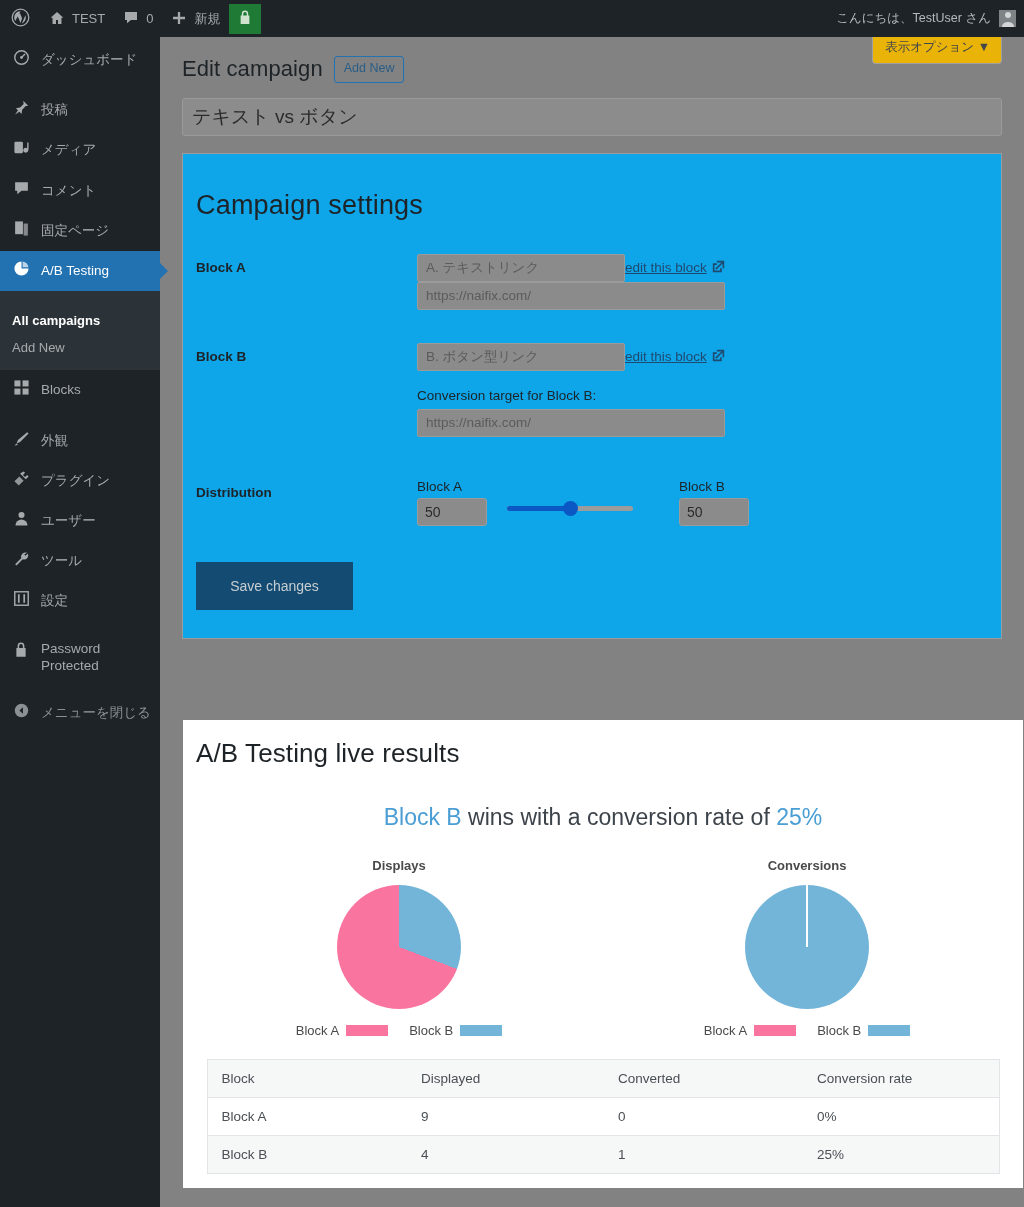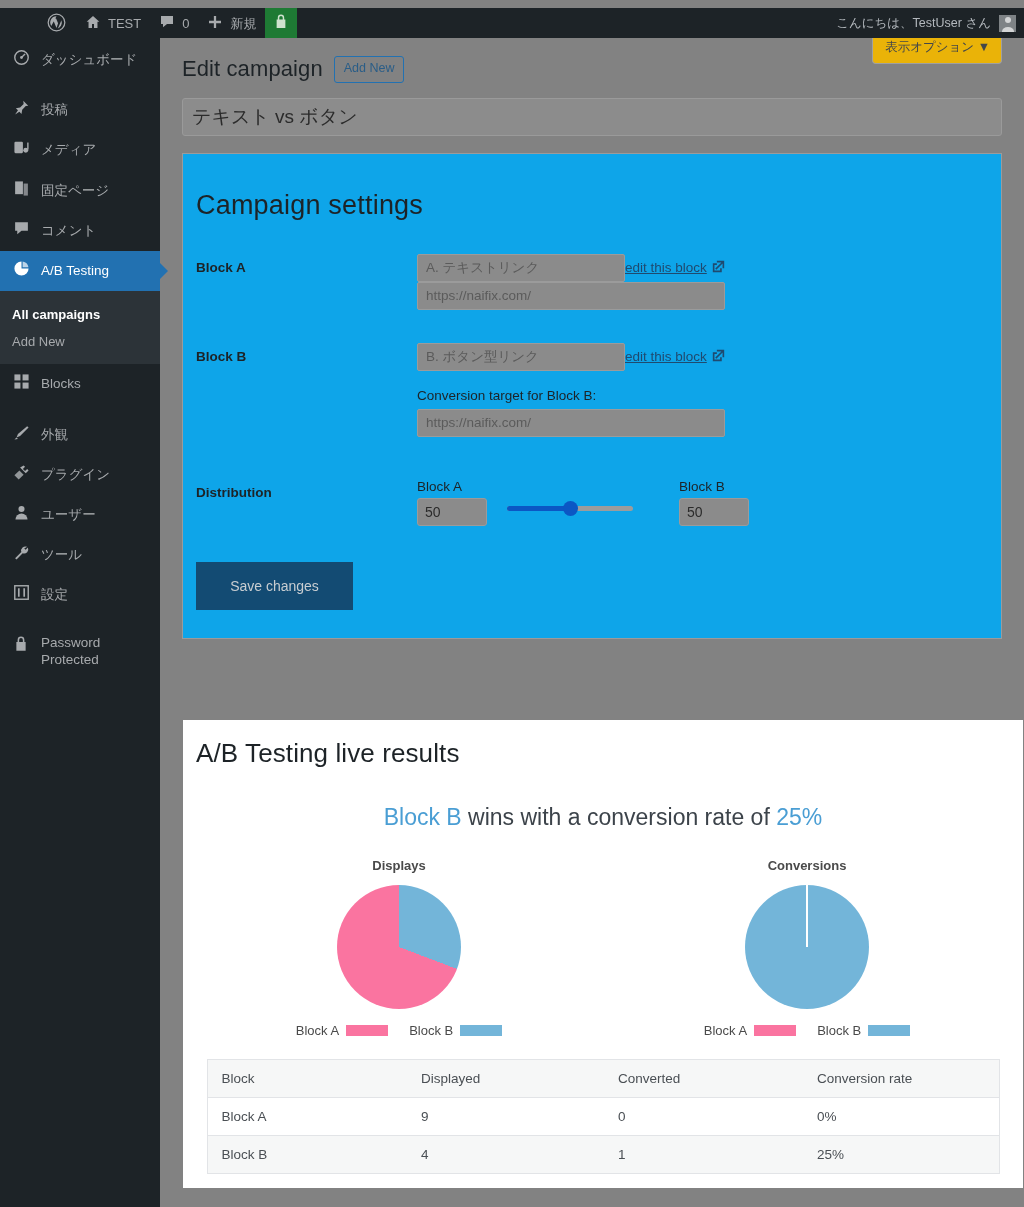--- a/index.html
+++ b/index.html
@@ -17,28 +17,27 @@
     position: relative;
     width: 1024px;
     height: 1207px;
     background: #828282;
     overflow: hidden;
   }
 
   
   .adminbar {
     position: absolute;
-    top: 8px; left: 0;
+    top: 0; left: 0;
     width: 1024px;
-    height: 30px;
+    height: 37px;
     background: #1d2327;
     display: flex;
     align-items: center;
     z-index: 50;
-    padding-left: 36px;
   }
   .ab-item {
     display: flex;
     align-items: center;
     gap: 7px;
     height: 30px;
     padding: 0 9px;
     color: #a7aaad;
     font-size: 13px;
     line-height: 1;
@@ -113,21 +112,21 @@
   .menu-item.active .ico { color: #fff; }
   .menu-item.active::after {
     content: "";
     position: absolute;
     right: -8px; top: 50%;
     transform: translateY(-50%);
     border-style: solid;
     border-width: 8px 0 8px 8px;
     border-color: transparent transparent transparent #2271b1;
   }
-  .submenu { background: #2c3338; padding: 10px 0 9px 0; }
+  .submenu { background: #2c3338; padding: 16px 0 9px 0; }
   .submenu-item {
     padding: 6px 11px 6px 12px;
     font-size: 13px;
     color: #a7aaad;
   }
   .submenu-item.current { color: #fff; font-weight: bold; }
   .menu-gap { height: 10px; }
   .menu-item.two-line { align-items: flex-start; }
   .menu-item.two-line .label { line-height: 1.25; }
   .collapse { color: #8b9094; }
@@ -494,34 +493,34 @@
             <circle cx="18" cy="16" r="3.5" fill="#a7aaad"></circle>
             <rect x="20" y="5" width="2" height="10" fill="#a7aaad"></rect>
           </svg>
       </span>
       <span class="label">メディア</span>
     </div>
 
     <div class="menu-item">
       <span class="ico">
         <svg width="17" height="17" viewBox="0 0 24 24">
+            <path d="M3 3 h18 v12 h-9 l-6 5 v-5 h-3 Z" fill="#a7aaad"></path>
+          </svg>
+      </span>
+      <span class="label">コメント</span>
+    </div>
+
+    <div class="menu-item">
+      <span class="ico">
+        <svg width="17" height="17" viewBox="0 0 24 24">
             <rect x="3" y="2" width="11" height="18" fill="#a7aaad"></rect>
             <rect x="15" y="5" width="6" height="17" fill="#a7aaad" opacity=".75"></rect>
           </svg>
       </span>
       <span class="label">固定ページ</span>
-    </div>
-
-    <div class="menu-item">
-      <span class="ico">
-        <svg width="17" height="17" viewBox="0 0 24 24">
-            <path d="M3 3 h18 v12 h-9 l-6 5 v-5 h-3 Z" fill="#a7aaad"></path>
-          </svg>
-      </span>
-      <span class="label">コメント</span>
     </div>
 
     <div class="menu-item active">
       <span class="ico">
         <svg width="17" height="17" viewBox="0 0 24 24">
             <path d="M12 2 a10 10 0 1 0 10 10 h-10 Z" fill="#ffffff"></path>
             <path d="M13.6 2.2 A10 10 0 0 1 21.8 10.4 h-8.2 Z" fill="#ffffff" opacity=".7"></path>
           </svg>
       </span>
       <span class="label">A/B Testing</span>
@@ -606,20 +605,29 @@
       <span class="ico">
         <svg width="16" height="17" viewBox="0 0 18 22">
             <path d="M4.6 9 V6.4 a4.4 4.4 0 0 1 8.8 0 V9 h1.6 v11.5 H3 V9 Z M6.6 9 h4.8 V6.4 a2.4 2.4 0 0 0-4.8 0 Z" fill="#a7aaad"></path>
           </svg>
       </span>
       <span class="label">Password Protected</span>
     </div>
 
     <div class="menu-gap"></div>
 
+    <div class="menu-item collapse">
+      <span class="ico">
+        <svg width="17" height="17" viewBox="0 0 24 24">
+            <circle cx="12" cy="12" r="9.5" fill="#8b9094"></circle>
+            <path d="M14 7.5 L9 12 L14 16.5 Z" fill="#1d2327"></path>
+          </svg>
+      </span>
+      <span class="label">メニューを閉じる</span>
+    </div>
   </nav>
 
   <main class="content">
 
     <div class="screen-options">
       <span>表示オプション</span>
       <span>▼</span>
     </div>
 
     <div class="page-head">

